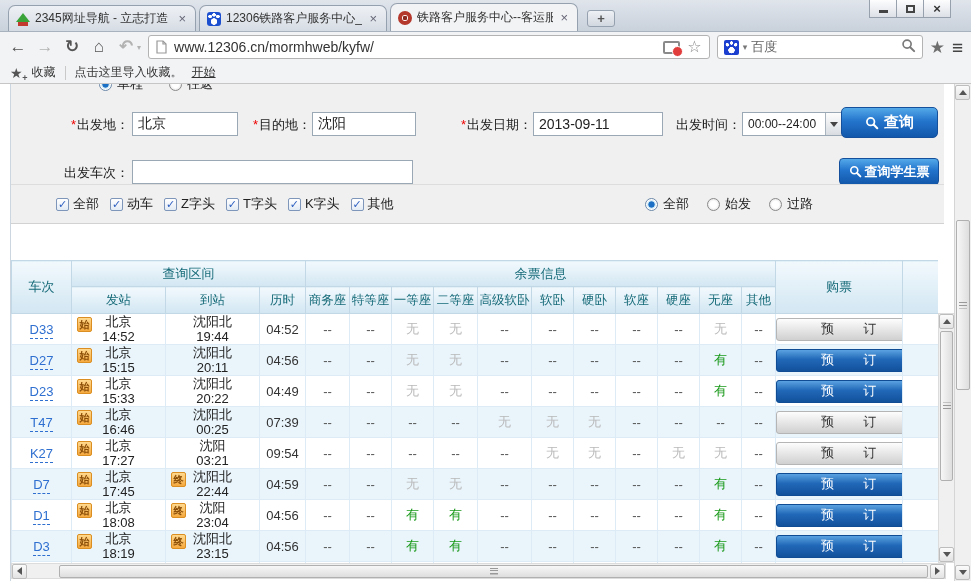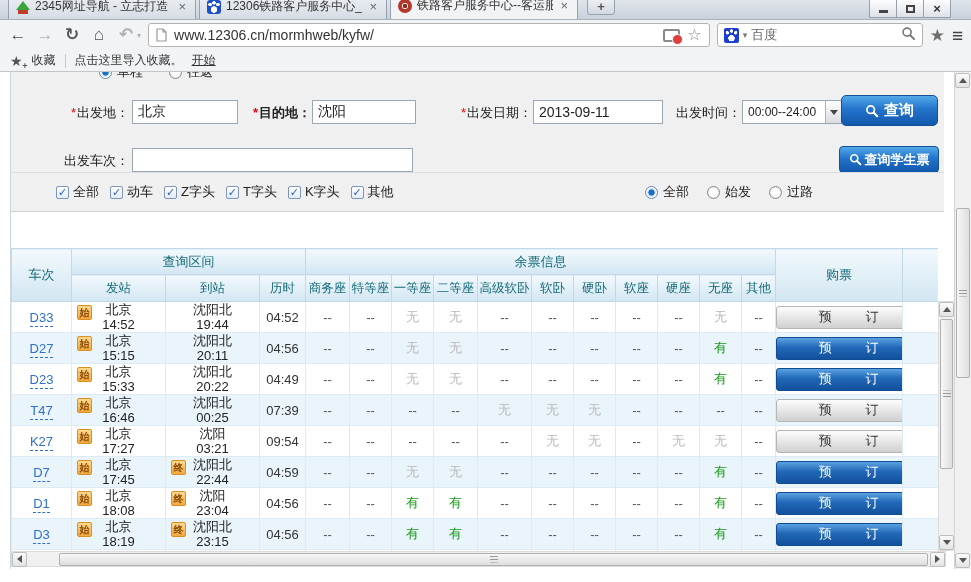--- a/index.html
+++ b/index.html
@@ -1,20 +1,20 @@
 <!DOCTYPE html>
 <html><head>
 <meta charset="utf-8">
 <style>
   * { margin:0; padding:0; box-sizing:border-box; }
   html,body { width:971px; height:582px; overflow:hidden; }
   body { font-family:"Liberation Sans","DejaVu Sans",sans-serif; font-size:13px; background:#fff; color:#333; }
 
   
-  .titlebar { position:relative; height:20px; background:linear-gradient(#e0e5ec,#c9d1db); border-bottom:1px solid #a8b2bf; }
+  .titlebar { position:relative; height:32px; background:linear-gradient(#e0e5ec,#c9d1db); border-bottom:1px solid #a8b2bf; }
   .tabs { position:absolute; left:8px; bottom:0; display:flex; align-items:flex-end; }
   .tab { width:188px; height:26px; display:flex; align-items:center; gap:5px; padding:0 7px;
          background:linear-gradient(#eef1f5,#d6dce4); border:1px solid #96a1af; border-bottom:none;
          border-radius:7px 7px 0 0; margin-right:3px; font-size:12px; color:#333; }
   .tab.active { background:#f2f3f5; height:28px; position:relative; z-index:2; }
   .tab-title { flex:1; white-space:nowrap; overflow:hidden; }
   .tab-close { color:#667; font-size:13px; padding:0 2px; }
   .tab-icon { width:14px; height:14px; flex:0 0 14px; position:relative; }
   .ti-0 { width:0; height:0; border-left:7px solid transparent; border-right:7px solid transparent; border-bottom:9px solid #3aa43a; margin-top:-2px; }
   .ti-0::after { content:""; position:absolute; left:-5px; top:9px; width:10px; height:4px; background:#c23b2e; }
@@ -125,21 +125,21 @@
   tbody tr.alt td { background:#e9f4fb; }
   .train-link { color:#2e6fd0; border-bottom:1px dashed #2e6fd0; padding-bottom:1px; }
   .td-station { position:relative; }
   .badge { position:absolute; left:5px; top:3px; width:15px; height:15px; border:1px solid #db8f22; border-radius:2px;
            background:linear-gradient(#ffd98f,#f5a93f); color:#8a4d07; font-size:10px; font-weight:bold;
            line-height:14px; text-align:center; }
   .st-name, .st-time { line-height:15px; color:#222; }
   .s-dash { color:#555; }
   .s-none { color:#b9b9b9; }
   .s-have { color:#1b9a1b; }
-  .book-btn { width:145px; height:23px; border-radius:3px; font-size:13px; font-family:Liberation Mono, monospace; word-spacing:26px; }
+  .book-btn { width:145px; height:23px; border-radius:3px; font-size:13px; font-family:Liberation Serif, serif; word-spacing:26px; }
   .book-btn.on { background:linear-gradient(#5aa2e0,#2168b8 45%,#12519b); border:1px solid #0f4c94; color:#fff; }
   .book-btn.off { background:linear-gradient(#fdfdfd,#d0d0d0); border:1px solid #b5b5b5; color:#333; }
   .inner-vscroll { position:absolute; left:938px; top:229px; width:17px; height:250px; background:#f0f0f0; border:1px solid #dcdcdc; }
   .inner-hscroll { position:absolute; left:11px; top:479px; width:935px; height:16px; background:#f0f0f0; border:1px solid #dcdcdc; display:flex; align-items:center; }
   .sb-btn { width:15px; height:15px; background:linear-gradient(#fbfbfb,#e3e3e3); border:1px solid #bdbdbd; border-radius:2px;
             display:flex; align-items:center; justify-content:center; flex:0 0 15px; }
   .tri-up2 { width:0;height:0;border-left:4px solid transparent;border-right:4px solid transparent;border-bottom:5px solid #555; }
   .tri-dn2 { width:0;height:0;border-left:4px solid transparent;border-right:4px solid transparent;border-top:5px solid #555; }
   .tri-lf2 { width:0;height:0;border-top:4px solid transparent;border-bottom:4px solid transparent;border-right:5px solid #555; }
   .tri-rt2 { width:0;height:0;border-top:4px solid transparent;border-bottom:4px solid transparent;border-left:5px solid #555; }
@@ -247,21 +247,21 @@
               <span class="rb-item">
                 <span class="rb"></span>
                 <span class="rb-label">往返</span>
               </span>
             </div>
         </div>
 
         <div class="form-row row1">
           <span class="f-label" style="left:20px; width:98px;"><span class="star-req">*</span><span>出发地：</span></span>
           <input class="f-input" style="left: 121px; width: 106px;" value="北京">
-          <span class="f-label" style="left:236px; width:64px;font-weight:bold;"><span class="star-req">*</span><span>目的地：</span></span>
+          <span class="f-label" style="left:236px; width:64px;"><span class="star-req">*</span><span>目的地：</span></span>
           <input class="f-input" style="left: 301px; width: 104px;" value="沈阳">
           <span class="f-label" style="left:443px; width:78px;"><span class="star-req">*</span><span>出发日期：</span></span>
           <input class="f-input" style="left: 522px; width: 130px;" value="2013-09-11">
           <span class="f-label" style="left:664px; width:66px;"><span>出发时间：</span></span>
           <div class="select-box" style="left:731px; width:101px;">
             <span class="select-text">00:00--24:00</span>
             <span class="dd-btn">
                 <span class="tri-down"></span>
               </span>
           </div>

